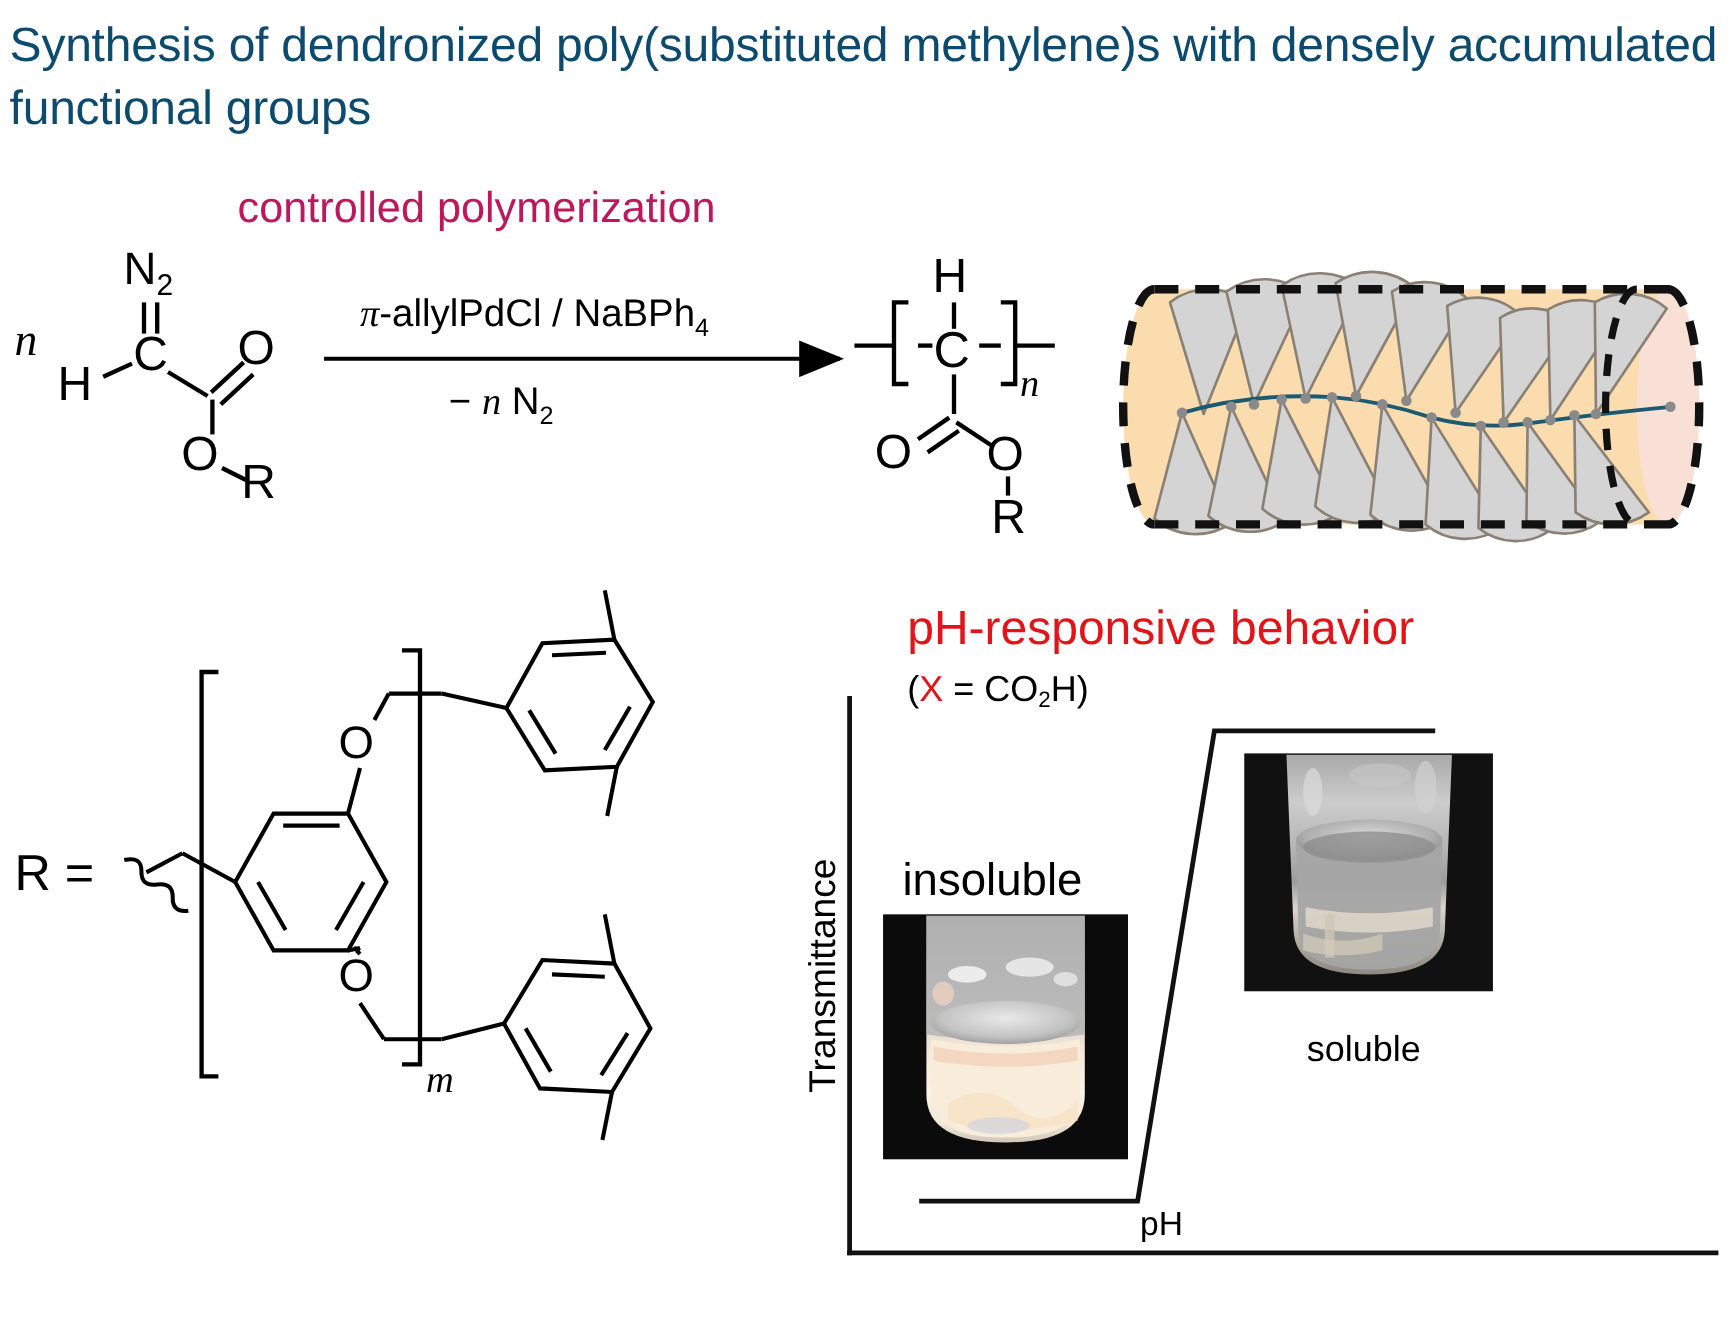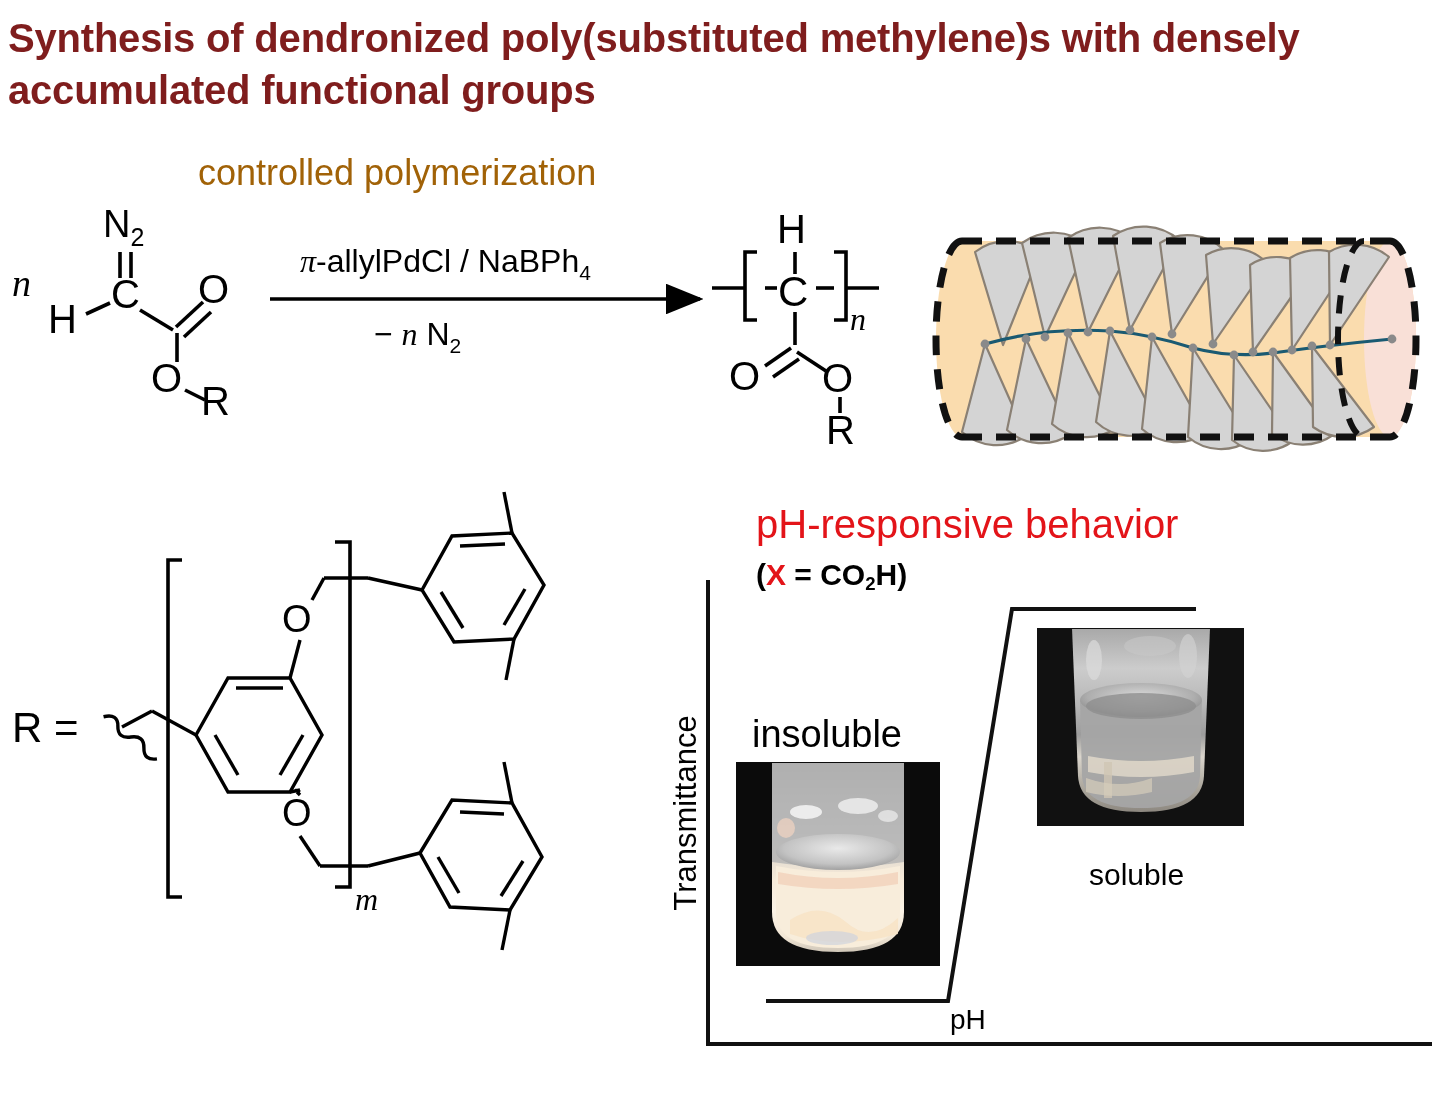--- a/index.html
+++ b/index.html
@@ -4,34 +4,34 @@
 <title>Graphical Abstract</title>
 <style>
   html,body{margin:0;padding:0;background:#ffffff;}
   body{
     width:1440px;height:1110px;position:relative;overflow:hidden;
     font-family:"Liberation Sans", sans-serif;color:#000;
   }
   .abs{position:absolute;}
   #title{
     left:8px;top:12px;width:1424px;
-    font-size:40px;line-height:1.30;font-weight:700;color:#7f1d1d;
+    font-size:40px;line-height:1.30;font-weight:400;color:#0c4a6e;
     letter-spacing:-0.2px;
   }
   #ctrl-poly{
     left:198px;top:152px;
-    font-size:36px;color:#a16207;font-weight:400;white-space:nowrap;
+    font-size:36px;color:#be185d;font-weight:400;white-space:nowrap;
   }
   #ph-head{
     left:756px;top:502px;
     font-size:40px;color:#e31419;font-weight:400;white-space:nowrap;
   }
   #ph-sub{
     left:756px;top:558px;
-    font-size:30px;color:#000;font-weight:700;white-space:nowrap;
+    font-size:30px;color:#000;font-weight:400;white-space:nowrap;
   }
   #ph-sub .redx{color:#e31419;}
   .sub{font-size:0.62em;vertical-align:-0.28em;}
   #lbl-insoluble{
     left:752px;top:713px;font-size:38px;white-space:nowrap;
   }
   #lbl-soluble{
     left:1089px;top:858px;font-size:30px;white-space:nowrap;
   }
   #lbl-ph{

